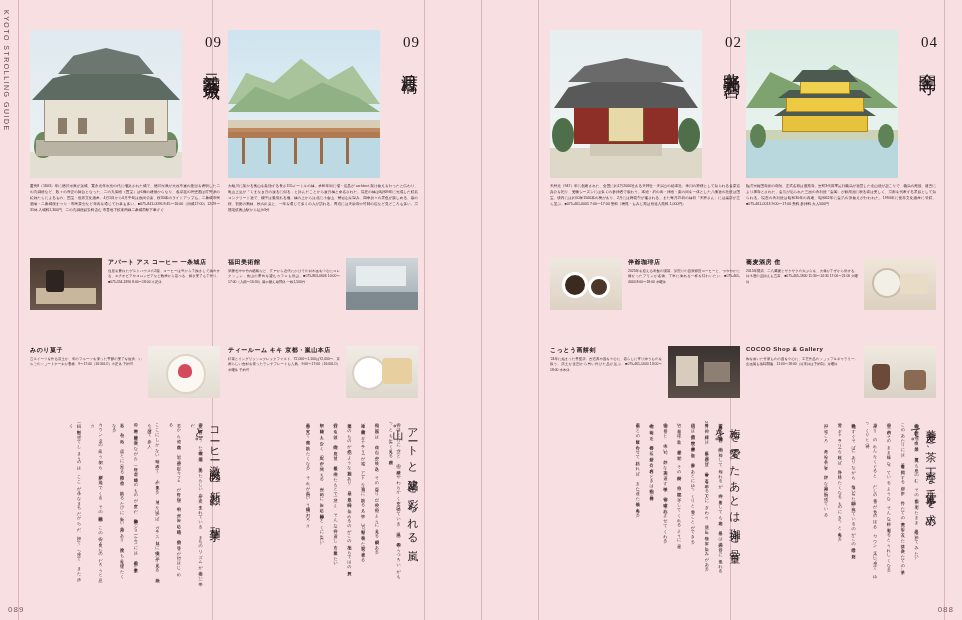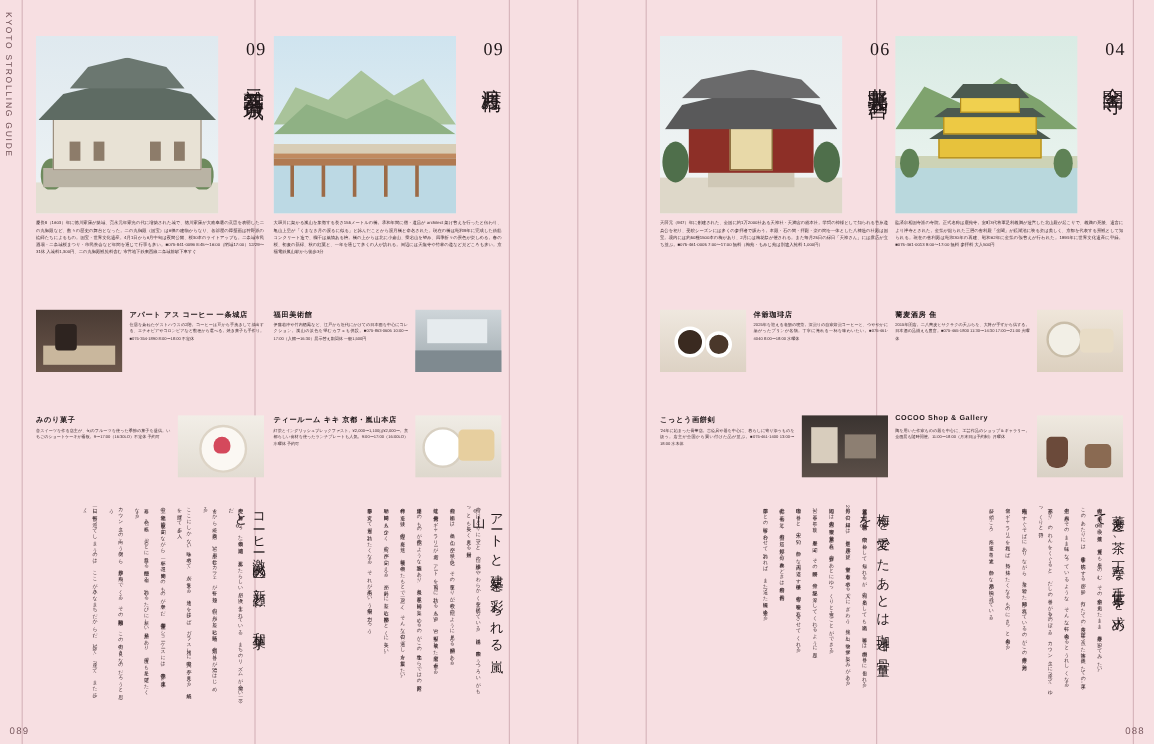--- a/index.html
+++ b/index.html
@@ -291,21 +291,21 @@
         <div class="kt-ground"></div>
         <div class="kt-pine" style="left:2px;"></div>
         <div class="kt-pine" style="right:2px;"></div>
         <div class="kt-steps"></div>
         <div class="kt-body"></div>
         <div class="kt-door"></div>
         <div class="kt-roof"></div>
         <div class="kt-roof2"></div>
       </div>
     </div>
-    <div class="feat-num">06</div>
+    <div class="feat-num">02</div>
     <div class="feat-title">北野天満宮</div>
     <div class="feat-body">天暦元（947）年に創建された、全国に約1万2000社ある天神社・天満宮の総本社。学問の神様として知られる菅原道真公を祀り、受験シーズンには多くの参拝者で賑わう。本殿・石の間・拝殿・楽の間を一体とした八棟造の社殿は国宝。境内には約50種1500本の梅があり、2月には梅花祭が催される。また毎月25日の縁日「天神さん」には露店が立ち並ぶ。■075-461-0005 7:00〜17:00 無料（梅苑・もみじ苑は別途入苑料 1,000円）</div>
   </div>
 
   <div class="card" style="left:550px;top:258px;width:192px;">
     <div class="thumb">
         <div class="ph ph-coffee"></div>
       </div>
     <div class="ctitle">伴爺珈琲店</div>
     <div class="cbody">2025年を迎える老舗の喫茶。深煎りの自家焙煎コーヒーと、つややかに揚がったプリンが名物。丁寧に淹れる一杯を味わいたい。■075-461-4040 8:00〜18:00 水曜休</div>

